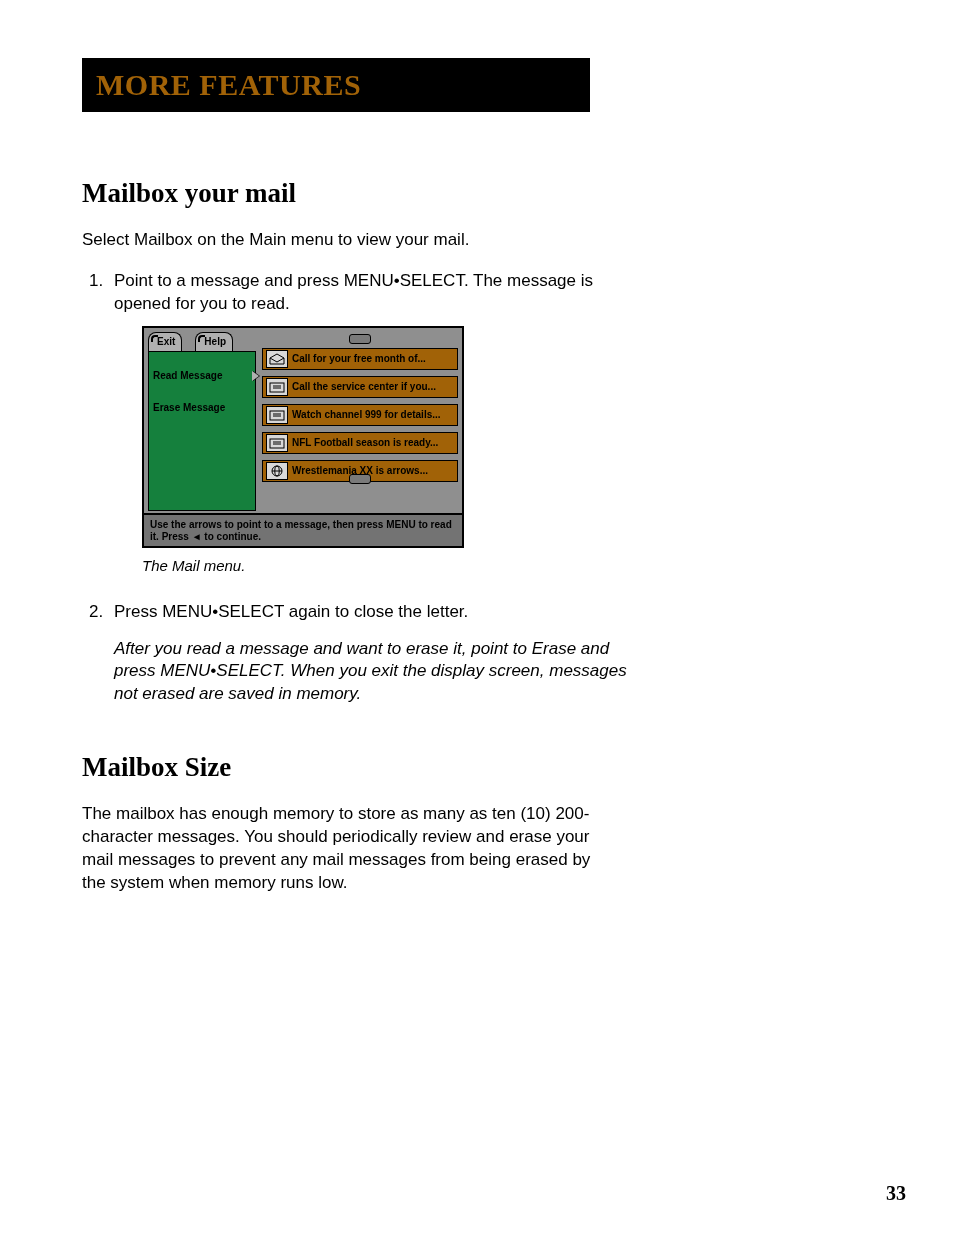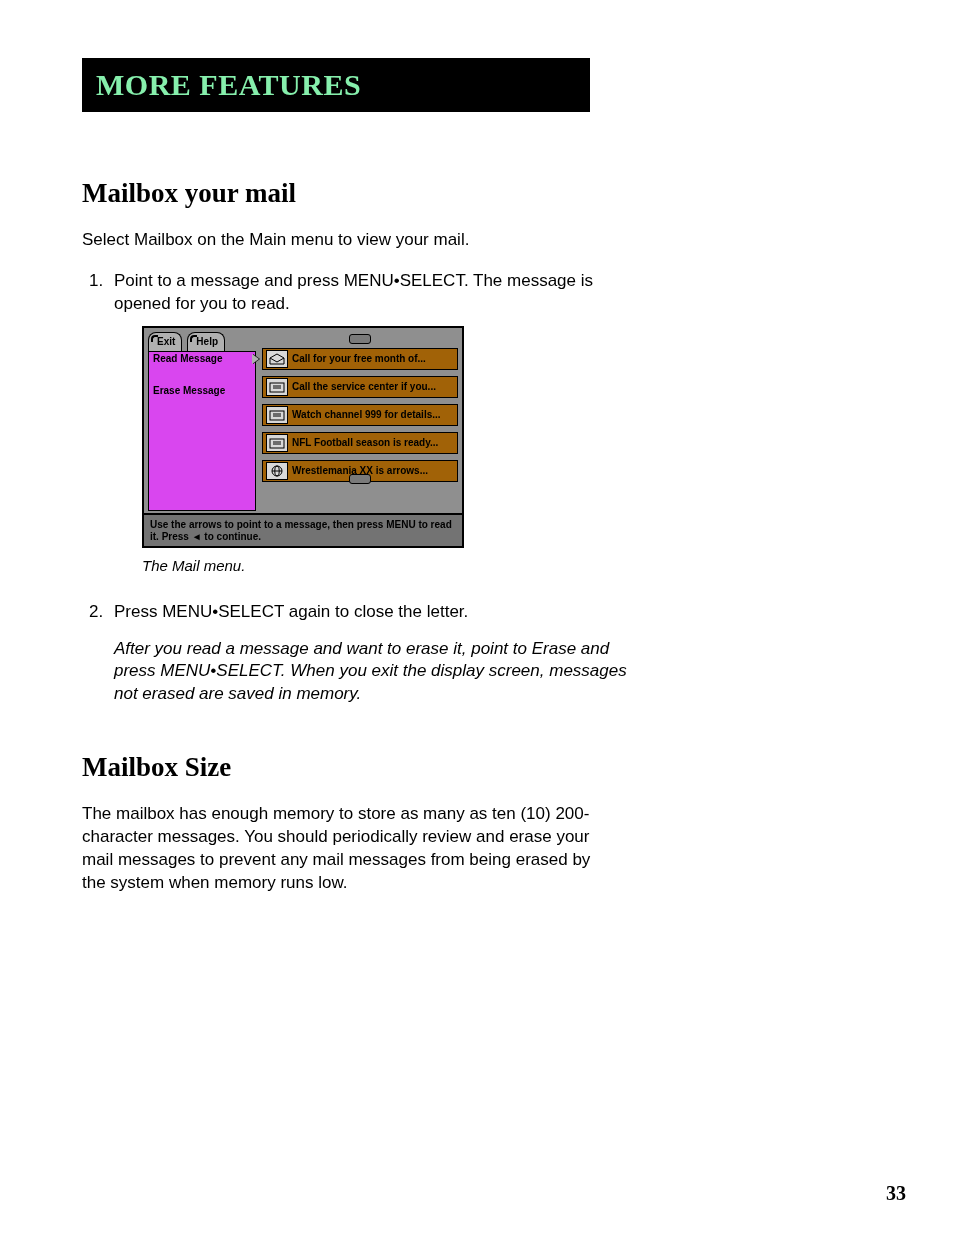--- a/index.html
+++ b/index.html
@@ -11,21 +11,21 @@
   }
   .page {
     width: 954px;
     height: 1235px;
     position: relative;
     box-sizing: border-box;
     padding: 58px 82px 0 82px;
   }
   .chapter-bar {
     background: #000;
-    color: #86efac;
+    color: #a16207;
     width: 480px;
     padding: 10px 14px;
     font-family: "Times New Roman", Times, serif;
     font-weight: bold;
     font-size: 30px;
     letter-spacing: 0.5px;
   }
   h2.section {
     font-family: "Times New Roman", Times, serif;
     font-weight: bold;
@@ -88,21 +88,21 @@
     padding: 4px 4px 2px 4px;
     gap: 6px;
   }
   .mm-left {
     width: 108px;
     display: flex;
     flex-direction: column;
   }
   .mm-tabs {
     display: flex;
-    gap: 5px;
+    gap: 13px;
   }
   .mm-tab {
     background: #b0b0b0;
     border: 1px solid #000;
     border-bottom: none;
     border-top-left-radius: 8px;
     border-top-right-radius: 8px;
     padding: 2px 6px 3px 8px;
     font-size: 10px;
     font-weight: bold;
@@ -110,24 +110,24 @@
   }
   .mm-tab .notch {
     position: absolute;
     left: 2px; top: 2px;
     width: 5px; height: 5px;
     border-left: 2px solid #000;
     border-top: 2px solid #000;
     border-top-left-radius: 4px;
   }
   .mm-side {
-    background: #d946ef;
+    background: #15803d;
     border: 1px solid #000;
     height: 160px;
-    padding: 0 4px;
+    padding: 17px 4px;
     box-sizing: border-box;
   }
   .mm-side-item {
     font-size: 10px;
     font-weight: bold;
     margin-bottom: 18px;
     position: relative;
   }
   .mm-side-item.selected::after {
     content: "";

